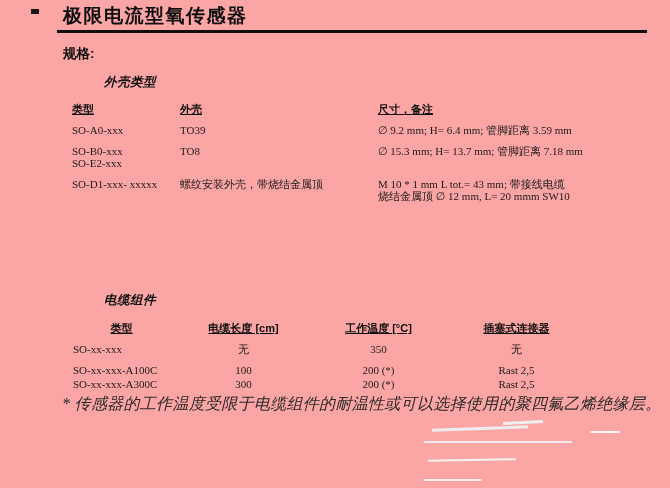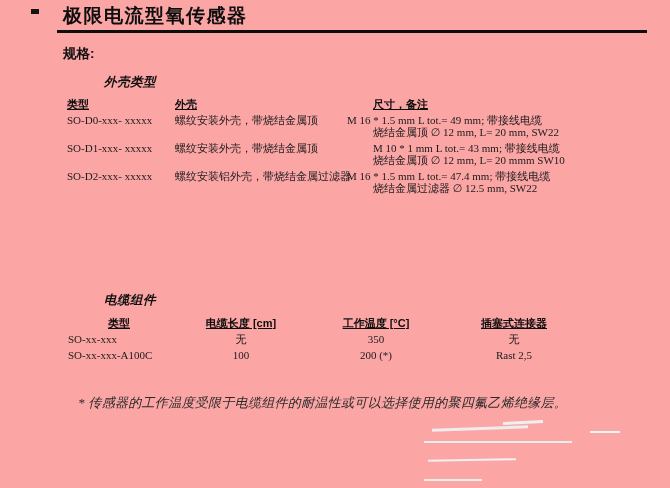--- a/index.html
+++ b/index.html
@@ -21,21 +21,21 @@
   }
   .section-heading {
     position:absolute; font-family:"Liberation Sans", sans-serif;
     font-weight:bold; font-style:italic; font-size:12.5px; color:#111; letter-spacing:0.5px;margin-left:41px;
   }
   .heading-housing { left:63px; top:74px; }
   .heading-cable  { left:63px; top:292px; }
 
   table { border-collapse:collapse; table-layout:fixed; }
   td, th {
-    border:2px solid #fca5a5; font-size:11px; line-height:12px;
+    border:7px solid #fca5a5; font-size:11px; line-height:12px;
     padding:1px 3px; vertical-align:top; overflow:visible;
   }
   th {
     font-family:"Liberation Sans", sans-serif; font-size:11px; font-weight:bold;
     color:#0e0e0e; line-height:12px;
   }
   th .u { text-decoration:underline; }
 
   .housing-table { position:absolute; left:62px; top:95px; width:581px; }
   .housing-table th { text-align:left; }
@@ -45,21 +45,21 @@
   .cable-table td.cell-type { text-align:left; }
   .cable-table tr.tall td { height:24px; vertical-align:bottom; }
   .cable-table tr.no-bottom td { border-bottom:none; }
   .cable-table tr.no-top td { border-top:none; }
 
   .overhang { position:relative; left:-26px; display:inline-block; white-space:nowrap; }
   .wide { word-spacing:3px; }
 
   .footnote {
     position:absolute; left:62px; top:394px; font-style:italic;
-    font-size:13px; color:#2a2a2a; letter-spacing:0.3px;margin-left:16px;
+    font-size:16px; color:#2a2a2a; letter-spacing:0.3px;
   }
 
   .artifact { position:absolute; background:#ececec; }
   .a1 { left:432px; top:427px; width:96px;  height:3px; transform:rotate(-2deg); background:#ededed; }
   .a2 { left:503px; top:421px; width:40px;  height:3px; transform:rotate(-3deg); background:#efefef; }
   .a3 { left:424px; top:441px; width:148px; height:2px; background:#ededed; }
   .a4 { left:428px; top:459px; width:88px;  height:2px; transform:rotate(-1deg); background:#f2f2f2; }
   .a5 { left:424px; top:479px; width:58px;  height:2px; background:#efefef; }
   .a6 { left:590px; top:431px; width:30px;  height:2px; background:#f4f4f4; }
 </style>
@@ -82,42 +82,39 @@
         <col style="width:108px">
         <col style="width:198px">
         <col style="width:275px">
       </colgroup>
     <tbody>
         <tr style="height:13px">
       <th><span class="u">类型</span></th>
       <th><span class="u">外壳</span></th>
       <th><span class="u">尺寸，备注</span></th>
     </tr>
-    <tr style="height:25px">
-      <td class="cell-type">SO-D0-xxx- xxxxx</td>
-      <td>螺纹安装外壳，带烧结金属顶</td>
-      <td>
-        <div><span class="overhang">M 16 * 1.5 mm L tot.= 49 mm; 带接线电缆</span></div>
-        <div>烧结金属顶 ∅ 12 mm, L= 20 mm, SW22</div>
+    <tr style="height:13px">
+      <td class="cell-type">SO-A0-xxx</td>
+      <td>TO39</td>
+      <td>∅ 9.2 mm; H= 6.4 mm; 管脚距离 3.59 mm</td>
+    </tr>
+    <tr style="height:26px">
+      <td class="cell-type">
+        <div>SO-B0-xxx</div>
+        <div>SO-E2-xxx</div>
       </td>
+      <td>TO8</td>
+      <td>∅ 15.3 mm; H= 13.7 mm; 管脚距离 7.18 mm</td>
     </tr>
     <tr style="height:25px">
       <td class="cell-type">SO-D1-xxx- xxxxx</td>
       <td>螺纹安装外壳，带烧结金属顶</td>
       <td>
         <div>M 10 * 1 mm L tot.= 43 mm; 带接线电缆</div>
         <div>烧结金属顶 ∅ 12 mm, L= 20 mmm SW10</div>
-      </td>
-    </tr>
-    <tr style="height:27px">
-      <td class="cell-type">SO-D2-xxx- xxxxx</td>
-      <td>螺纹安装铝外壳，带烧结金属过滤器</td>
-      <td>
-        <div><span class="overhang">M 16 * 1.5 mm L tot.= 47.4 mm; 带接线电缆</span></div>
-        <div>烧结金属过滤器 ∅ 12.5 mm, SW22</div>
       </td>
     </tr>
   </tbody>
     </table>
 
   <div class="section-heading heading-cable">电缆组件</div>
 
   <table class="cable-table">
     <colgroup>
         <col style="width:110px">
@@ -137,20 +134,26 @@
       <td>无</td>
       <td>350</td>
       <td>无</td>
     </tr>
     <tr class="no-bottom" style="height:12px">
       <td class="cell-type">SO-xx-xxx-A100C</td>
       <td>100</td>
       <td>200 (*)</td>
       <td>Rast 2,5</td>
     </tr>
+    <tr class="no-top" style="height:13px">
+      <td class="cell-type">SO-xx-xxx-A300C</td>
+      <td>300</td>
+      <td>200 (*)</td>
+      <td>Rast 2,5</td>
+    </tr>
   </tbody>
     </table>
 
   <div class="footnote">* 传感器的工作温度受限于电缆组件的耐温性或可以选择使用的聚四氟乙烯绝缘层。</div>
 
   <div class="artifact a1"></div>
   <div class="artifact a2"></div>
   <div class="artifact a3"></div>
   <div class="artifact a4"></div>
   <div class="artifact a5"></div>

